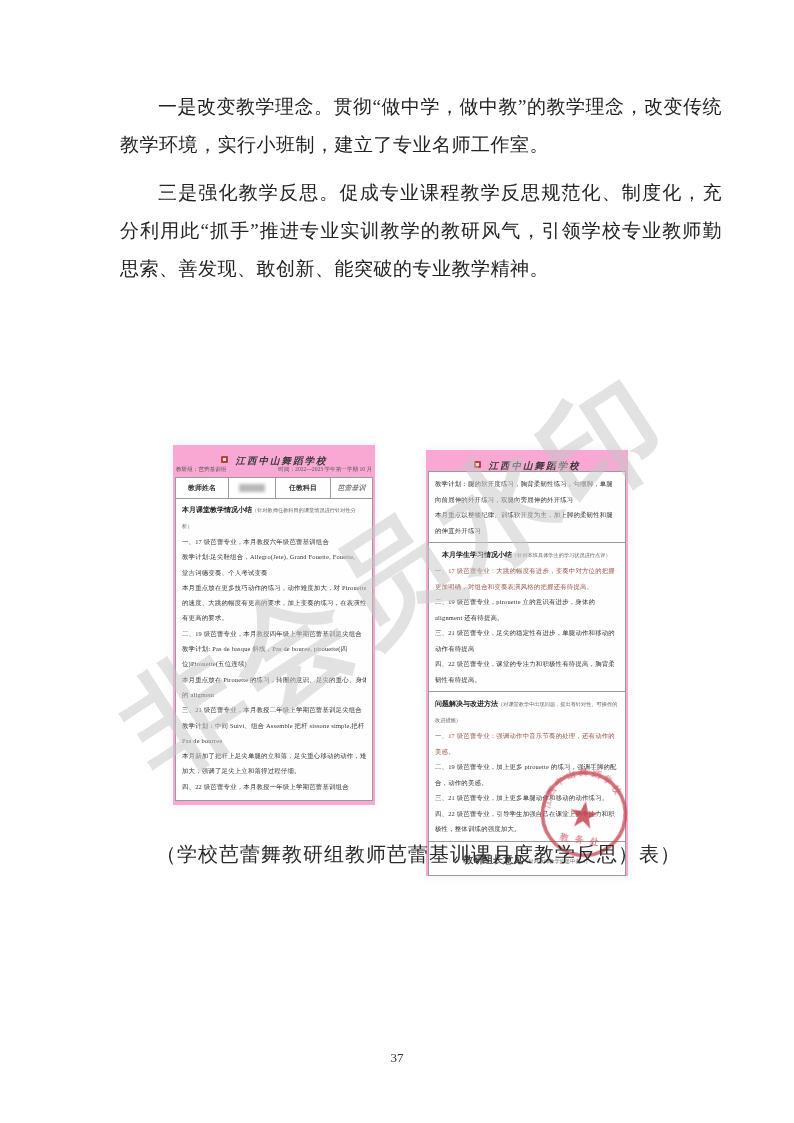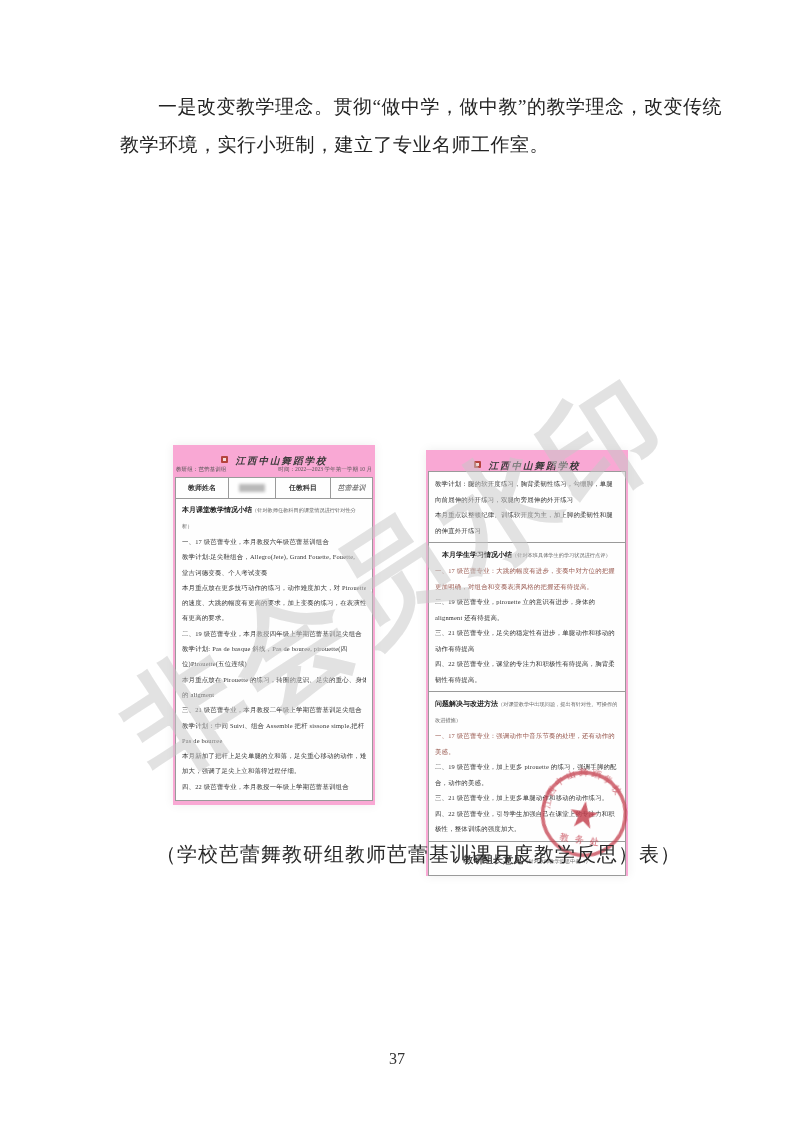--- a/index.html
+++ b/index.html
@@ -80,38 +80,39 @@
     pointer-events:none;
   }
 
   
   .caption {
     position:absolute; top:839px; left:133px; width:560px;
     font-size:20px; line-height:30px; color:#2a2a2a; letter-spacing:1px;
   }
   .page-number {
     position:absolute; top:1050px; left:0; width:100%;
-    text-align:center; font-size:16px; color:#333;
+    text-align:center; font-size:13px; color:#333;
   }
   .watermark {
     position:absolute; left:50%; top:578px; z-index:6;
     transform:translate(-50%,-50%) rotate(-33deg);
     font-size:118px; font-weight:bold; letter-spacing:6px; white-space:nowrap;
     color:#c7c7c7; opacity:0.5; pointer-events:none;
     font-family:"Liberation Serif","DejaVu Serif",serif;
   }
 </style>
 </head>
 <body>
 
 <div class="page">
 
   <section class="body-text">
     <div>
         <p>一是改变教学理念。贯彻“做中学，做中教”的教学理念，改变传统教学环境，实行小班制，建立了专业名师工作室。</p>
+        <p>三是强化教学反思。促成专业课程教学反思规范化、制度化，充分利用此“抓手”推进专业实训教学的教研风气，引领学校专业教师勤思索、善发现、敢创新、能突破的专业教学精神。</p>
       </div>
   </section>
 
   <figure class="figure">
 
     <div class="scan scan-left">
       <div class="scan-school">
         <span class="seal-icon"></span>
         <span class="school-name">江西中山舞蹈学校</span>
       </div>

